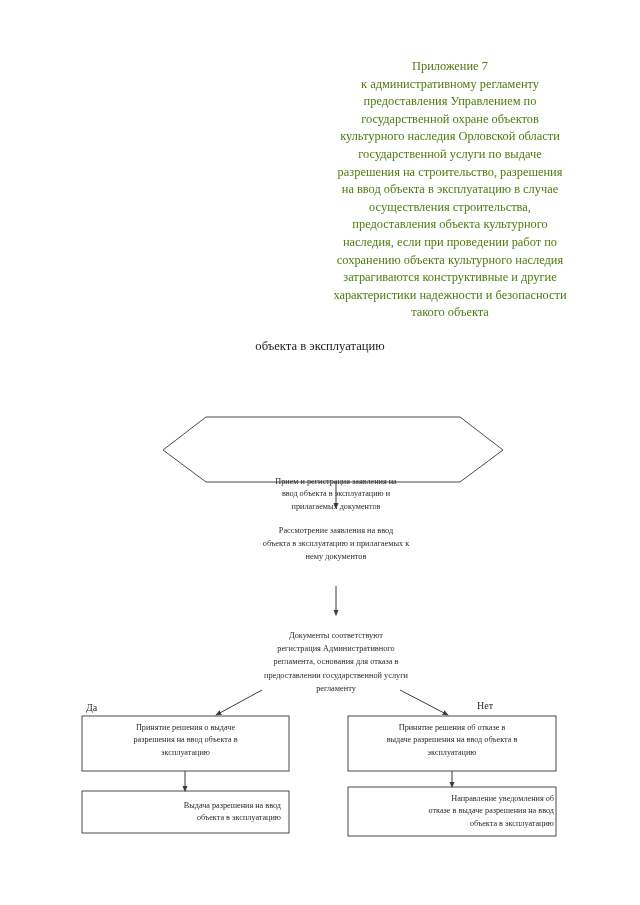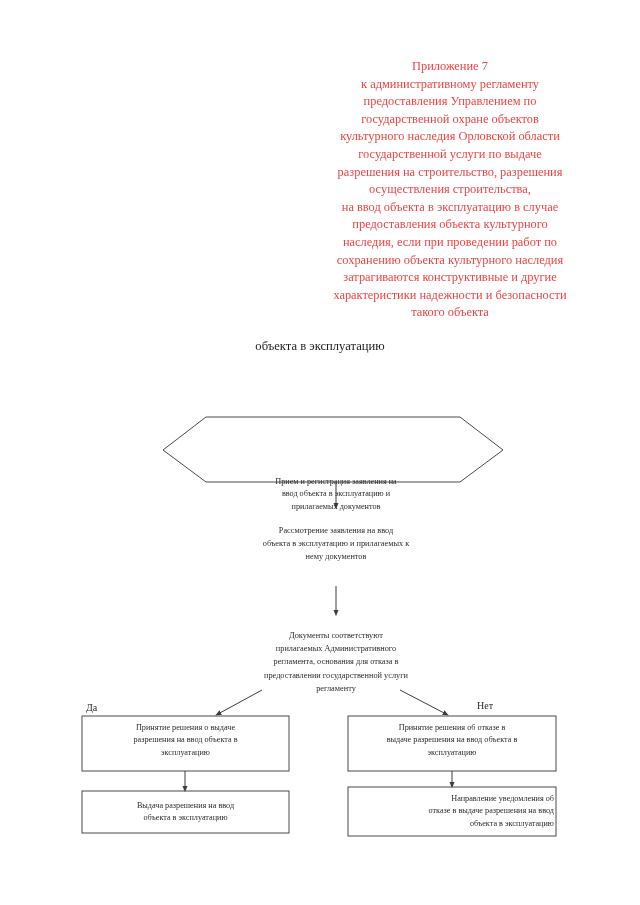--- a/index.html
+++ b/index.html
@@ -22,21 +22,21 @@
 
   
   #header-block {
     position: absolute;
     left: 300px;
     top: 58px;
     width: 300px;
     text-align: center;
     font-size: 12.4px;
     line-height: 17.6px;
-    color: #ef4444;
+    color: #4d7c0f;
   }
   #header-block .hline {
     display: block;
     white-space: nowrap;
   }
 
   
   #doc-title {
     position: absolute;
     left: 70px;
@@ -95,22 +95,22 @@
 <div id="page">
 
   <div id="header-block">
     <span class="hline">Приложение 7</span>
     <span class="hline">к административному регламенту</span>
     <span class="hline">предоставления Управлением по</span>
     <span class="hline">государственной охране объектов</span>
     <span class="hline">культурного наследия Орловской области</span>
     <span class="hline">государственной услуги по выдаче</span>
     <span class="hline">разрешения на строительство, разрешения</span>
+    <span class="hline">на ввод объекта в эксплуатацию в случае</span>
     <span class="hline">осуществления строительства,</span>
-    <span class="hline">на ввод объекта в эксплуатацию в случае</span>
     <span class="hline">предоставления объекта культурного</span>
     <span class="hline">наследия, если при проведении работ по</span>
     <span class="hline">сохранению объекта культурного наследия</span>
     <span class="hline">затрагиваются конструктивные и другие</span>
     <span class="hline">характеристики надежности и безопасности</span>
     <span class="hline">такого объекта</span>
   </div>
 
   <div id="doc-title">
     <span class="tline">объекта в эксплуатацию</span>
@@ -155,42 +155,42 @@
     </div>
 
     <div class="free-text" style="left:226px; top:524px; width:220px;">
       <span>Рассмотрение заявления на ввод</span>
       <span>объекта в эксплуатацию и прилагаемых к</span>
       <span>нему документов</span>
     </div>
 
     <div class="free-text" style="left:221px; top:629px; width:230px;">
       <span>Документы соответствуют</span>
-      <span>прилагаемых Административного</span>
+      <span>регистрация Административного</span>
       <span>регламента, основания для отказа в</span>
       <span>предоставлении государственной услуги</span>
       <span>регламенту</span>
     </div>
 
     <div class="branch-label" style="left:86px; top:702px;">Да</div>
     <div class="branch-label" style="left:477px; top:700px;">Нет</div>
 
     <div class="node-text" style="left:90px; top:722px; width:191px;">
       <span>Принятие решения о выдаче</span>
       <span>разрешения на ввод объекта в</span>
       <span>эксплуатацию</span>
     </div>
 
     <div class="node-text" style="left:355px; top:722px; width:194px;">
       <span>Принятие решения об отказе в</span>
       <span>выдаче разрешения на ввод объекта в</span>
       <span>эксплуатацию</span>
     </div>
 
-    <div class="node-text" style="left:90px; top:800px; width:191px;">
+    <div class="node-text" style="left:90px; top:800px; width:191px;text-align:right;">
       <span>Выдача разрешения на ввод</span>
       <span>объекта в эксплуатацию</span>
     </div>
 
     <div class="node-text" style="left:360px; top:793px; width:194px;text-align:right;">
       <span>Направление уведомления об</span>
       <span>отказе в выдаче разрешения на ввод</span>
       <span>объекта в эксплуатацию</span>
     </div>
 

